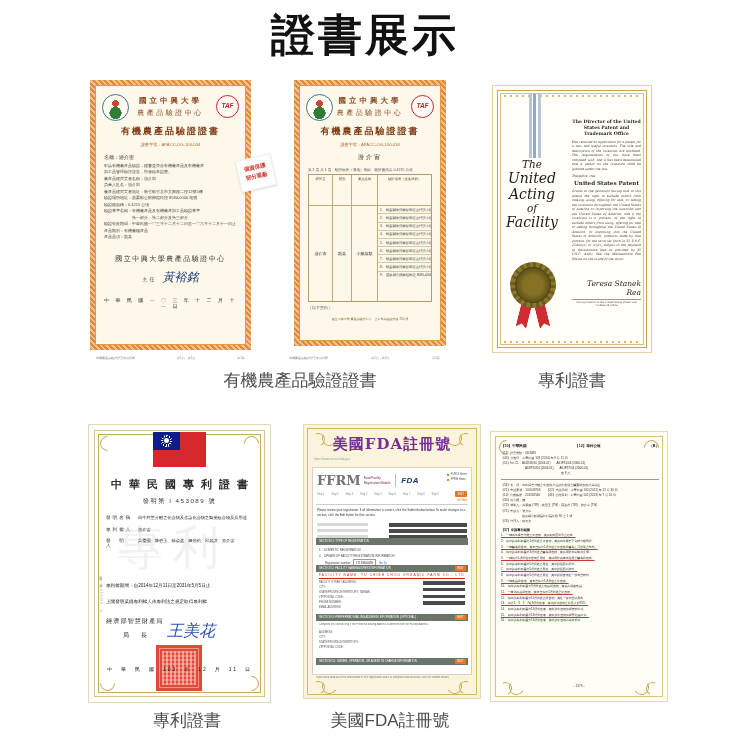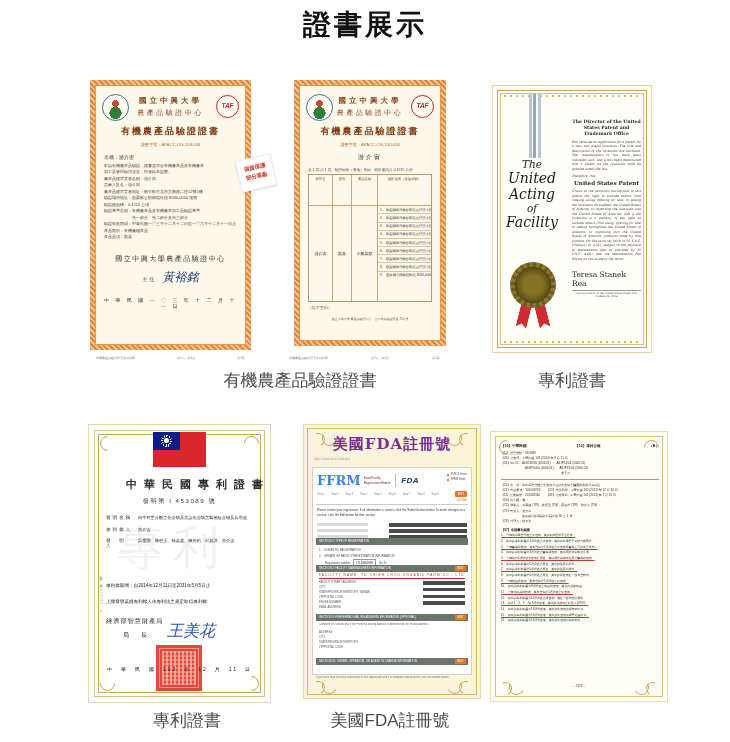--- a/index.html
+++ b/index.html
@@ -1,17 +1,17 @@
 <!DOCTYPE html>
 <html><head>
 <meta charset="utf-8">
 <style>
   html,body{margin:0;padding:0;background:#fff}
   #stage{position:relative;width:730px;height:742px;background:#fff;font-family:"Liberation Sans",sans-serif;overflow:hidden}
-  .page-title{position:absolute;left:0;top:6px;width:100%;text-align:center;font-size:28px;font-weight:bold;color:#121212;letter-spacing:3px}
+  .page-title{position:absolute;left:0;top:6px;width:100%;text-align:center;font-size:44px;font-weight:bold;color:#121212;letter-spacing:3px}
   .photo{position:absolute;background:#fff}
   .cap{position:absolute;font-size:17px;color:#4c4c4c;text-align:center}
 
   
   .oframe{position:absolute;background:repeating-linear-gradient(45deg,#df8a3e 0 2px,#f5c08a 2px 4px);padding:5px;box-sizing:border-box}
   .oc1 .oframe{inset:2px 2px 12px 2px}
   .oc2 .oframe{inset:2px 2px 16px 13px}
   .opaper{position:relative;width:100%;height:100%;background:#fdf8e9;box-shadow:inset 0 0 0 1px #e09a4d;box-sizing:border-box;padding:8px 9px 5px;text-align:center;overflow:hidden}
   .oc-univ{font-size:7.5px;font-weight:bold;color:#8a4a26;letter-spacing:3px;margin-top:3px}
   .oc-center{font-size:7px;color:#8a4a26;letter-spacing:2.5px;margin-top:2px}
@@ -57,38 +57,38 @@
   .us-seal{position:absolute;left:17px;top:176px;width:46px;height:46px;border-radius:50%;background:repeating-conic-gradient(#6d5d20 0 9deg,#8a772b 9deg 18deg);z-index:2}
   .us-seal::after{content:"";position:absolute;inset:5px;border-radius:50%;background:radial-gradient(circle,#857224 0 40%,#5d4f17 72%);border:0.8px solid #4c4013}
   .us-rib{position:absolute;width:11px;height:30px;background:#cf2b33;z-index:1;clip-path:polygon(0 0,100% 0,100% 100%,50% 86%,0 100%)}
   .us-rib.l{left:26px;top:212px;transform:rotate(14deg)}
   .us-rib.r{left:43px;top:212px;transform:rotate(-14deg)}
   .us-right{position:absolute;left:79px;top:33px;width:69px;font-family:"DejaVu Serif",serif;color:#2a2a2a}
   .us-office{font-size:4.6px;font-weight:bold;text-align:center;line-height:1.3}
   .us-p{font-size:3.1px;font-style:italic;text-align:justify;line-height:1.45;margin-top:3px}
   .us-therefore{font-size:3.1px;font-style:italic;margin-top:3px}
   .us-title{font-size:5.6px;font-weight:bold;text-align:center;margin-top:2px}
-  .us-sig{font-size:7.5px;text-align:left;margin-top:9px}
+  .us-sig{font-size:7.5px;font-style:italic;text-align:right;margin-top:18px}
   .us-sigcap{font-size:2.5px;text-align:center;margin-top:1.5px;border-top:0.4px solid #999;padding-top:1px}
 
   
   .roc{background:#fff;border:1px solid #e3d7b8}
   .roc-f1{position:absolute;inset:5px;border:0.8px solid #d6c28c}
   .roc-f2{position:absolute;inset:9px;border:1.6px solid #c5a95f}
   .curl{position:absolute;width:13px;height:13px;border:1.5px solid #c5a95f;border-radius:50%;border-bottom-color:transparent;border-right-color:transparent}
   .curl.tl{left:11px;top:11px;transform:rotate(-45deg)}
   .curl.tr{right:11px;top:11px;transform:rotate(45deg)}
   .curl.bl{left:11px;bottom:11px;transform:rotate(-135deg)}
   .curl.br{right:11px;bottom:11px;transform:rotate(135deg)}
   .flag{position:absolute;left:64px;top:7px;width:53px;height:35px;background:#d7282d}
   .flag-canton{position:absolute;left:0;top:0;width:26.5px;height:17.5px;background:#0d1e8c}
   .flag-sun{position:absolute;left:7.5px;top:3px;width:11.5px;height:11.5px;border-radius:50%;background:repeating-conic-gradient(#fff 0 11deg,#0d1e8c 11deg 30deg)}
   .flag-sun::before{content:"";position:absolute;inset:2.4px;border-radius:50%;background:#0d1e8c}
   .flag-sun::after{content:"";position:absolute;inset:3.4px;border-radius:50%;background:#fff}
-  .roc-title{position:absolute;top:52px;left:0;width:100%;text-align:right;font-family:"DejaVu Serif",serif;font-size:11px;font-weight:bold;color:#2b2b2b;letter-spacing:7px;text-indent:7px}
+  .roc-title{position:absolute;top:52px;left:0;width:100%;text-align:center;font-family:"DejaVu Serif",serif;font-size:11px;font-weight:bold;color:#2b2b2b;letter-spacing:7px;text-indent:7px}
   .roc-no{position:absolute;top:72px;left:0;width:100%;text-align:center;font-size:6.2px;color:#333;letter-spacing:1.5px}
   .roc-fields{position:absolute;left:17px;right:13px;top:90px;z-index:2}
   .roc-row{display:flex;margin-bottom:5px;text-align:left}
   .roc-lab{font-size:4.6px;color:#333;letter-spacing:2px;width:32px;flex:none}
   .roc-val{font-size:4.2px;color:#333;line-height:1.55}
   .roc-term{position:absolute;left:17px;top:158px;font-size:4.6px;color:#222;z-index:2}
   .roc-law{position:absolute;left:17px;top:174px;font-size:4.6px;color:#222;z-index:2}
   .roc-agency{position:absolute;left:17px;top:192px;font-size:6.2px;color:#222;font-family:"DejaVu Serif",serif;letter-spacing:1px;z-index:2}
   .roc-dir{position:absolute;left:34px;top:206px;font-size:6px;color:#222;letter-spacing:3px;z-index:2}
   .roc-dirsig{position:absolute;left:78px;top:196px;font-family:"DejaVu Serif",serif;font-style:italic;font-size:16px;color:#2a4fae;z-index:3}
@@ -104,21 +104,21 @@
   .fda-frame{position:absolute;inset:3px;border:1px solid #d5b861}
   .fl{position:absolute;width:26px;height:16px}
   .fl i{position:absolute;border:1.5px solid #c9a84f;border-radius:50%;display:block}
   .fl i.a{left:0;top:2px;width:11px;height:11px;border-left-color:transparent;border-bottom-color:transparent;transform:rotate(20deg)}
   .fl i.b{left:10px;top:0;width:13px;height:13px;border-right-color:transparent;border-top-color:transparent;transform:rotate(-15deg)}
   .fl.mir{transform:scaleX(-1)}
   .fda-title{position:absolute;top:10px;left:0;width:100%;text-align:center;font-family:"DejaVu Serif",serif;font-weight:bold;font-size:15px;color:#7a2f93;letter-spacing:1px}
   .fda-url{position:absolute;top:32px;left:10px;font-size:3px;color:#999}
   .fda-panel{position:absolute;left:8px;right:8px;top:42px;height:206px;background:#fff;border:0.6px solid #d9d2bd;overflow:hidden}
   .ffrm-row{position:absolute;left:4px;top:5px;display:flex;align-items:center}
-  .ffrm{font-size:13px;font-weight:bold;color:#3b82f6;font-family:"DejaVu Serif",serif}
+  .ffrm{font-size:13px;font-weight:bold;color:#737373;font-family:"DejaVu Serif",serif}
   .ffrm-sub{margin-left:3px;color:#7a2040;text-align:left}
   .ffrm-sub>div{font-size:3px;line-height:1.35}
   .vdiv{width:0.8px;height:13px;background:#bbb;margin-left:5px}
   .fda-word{margin-left:5px;font-size:8px;font-weight:bold;font-style:italic;color:#14356e;letter-spacing:0.5px}
   .fda-links{position:absolute;right:4px;top:5px;text-align:left}
   .fda-links>div{font-size:2.6px;color:#555;line-height:1.8;padding-left:4px;position:relative}
   .fda-links>div::before{content:"";position:absolute;left:0;top:1px;width:2.2px;height:2.2px;background:#ee7623}
   .steps{position:absolute;left:4px;top:25px;right:32px;display:flex;justify-content:space-between}
   .steps>div{font-size:2.6px;color:#8a8a8a}
   .chip{position:absolute;right:4px;top:23px;background:#ee7623;color:#fff;font-size:2.8px;padding:1px 3px;border-radius:1px}

